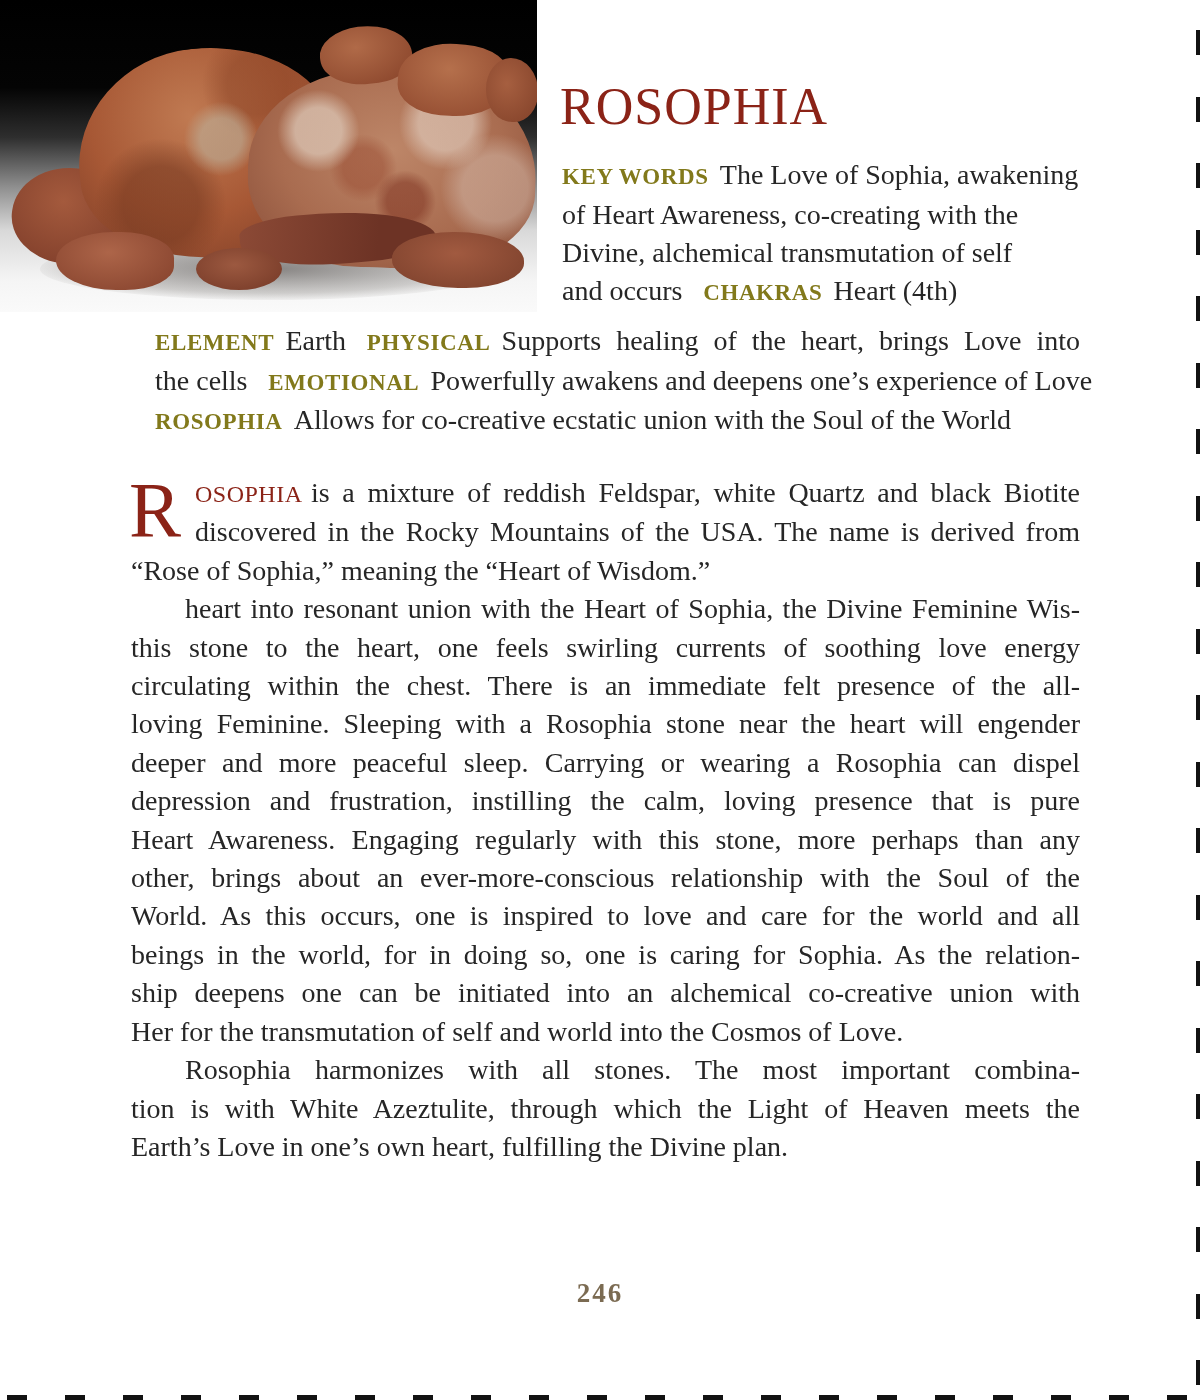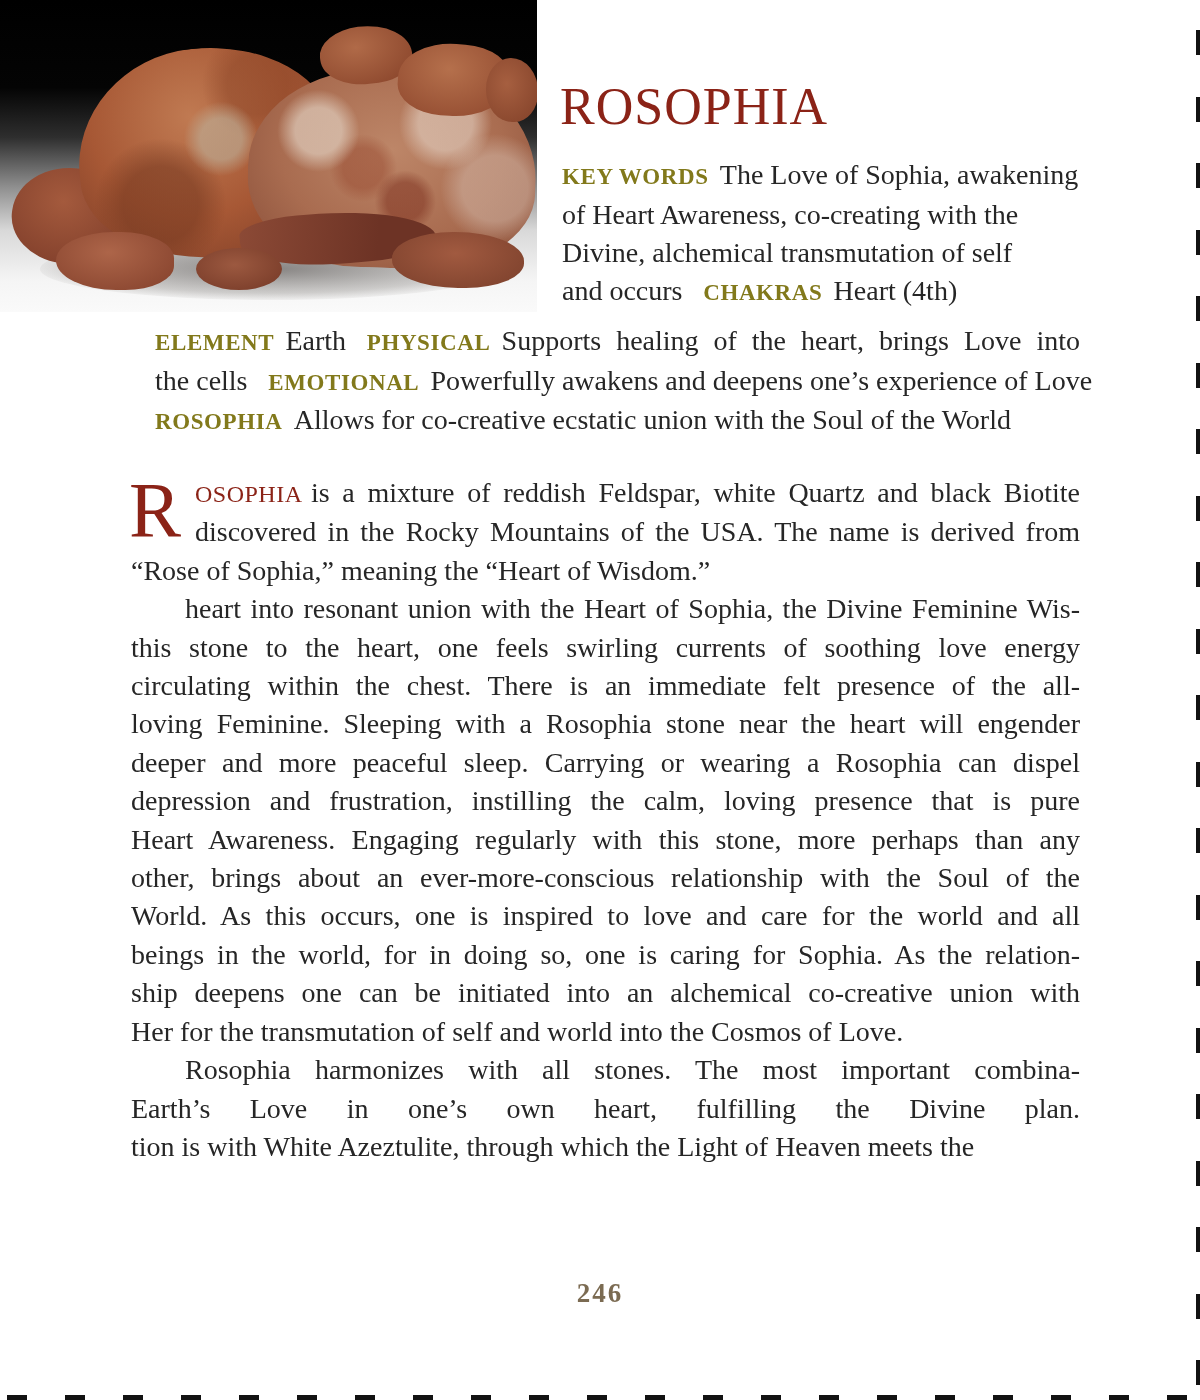--- a/index.html
+++ b/index.html
@@ -176,22 +176,22 @@
       <div class="line">Heart Awareness. Engaging regularly with this stone, more perhaps than any</div>
       <div class="line">other, brings about an ever-more-conscious relationship with the Soul of the</div>
       <div class="line">World. As this occurs, one is inspired to love and care for the world and all</div>
       <div class="line">beings in the world, for in doing so, one is caring for Sophia. As the relation-</div>
       <div class="line">ship deepens one can be initiated into an alchemical co-creative union with</div>
       <div class="line">Her for the transmutation of self and world into the Cosmos of Love.</div>
     </div>
   <div class="para para-indent">
 
   <div class="line">Rosophia harmonizes with all stones. The most important combina-</div>
+      <div class="line">tion is with White Azeztulite, through which the Light of Heaven meets the</div>
       <div class="line">Earth’s Love in one’s own heart, fulfilling the Divine plan.</div>
-      <div class="line">tion is with White Azeztulite, through which the Light of Heaven meets the</div>
     </div>
 </div>
 
 <div class="page-number">246</div>
 
 <div class="tick-right" style="top: 30px;"></div>
 <div class="tick-right" style="top: 96.5px;"></div>
 <div class="tick-right" style="top: 163px;"></div>
 <div class="tick-right" style="top: 229.5px;"></div>
 <div class="tick-right" style="top: 296px;"></div>

